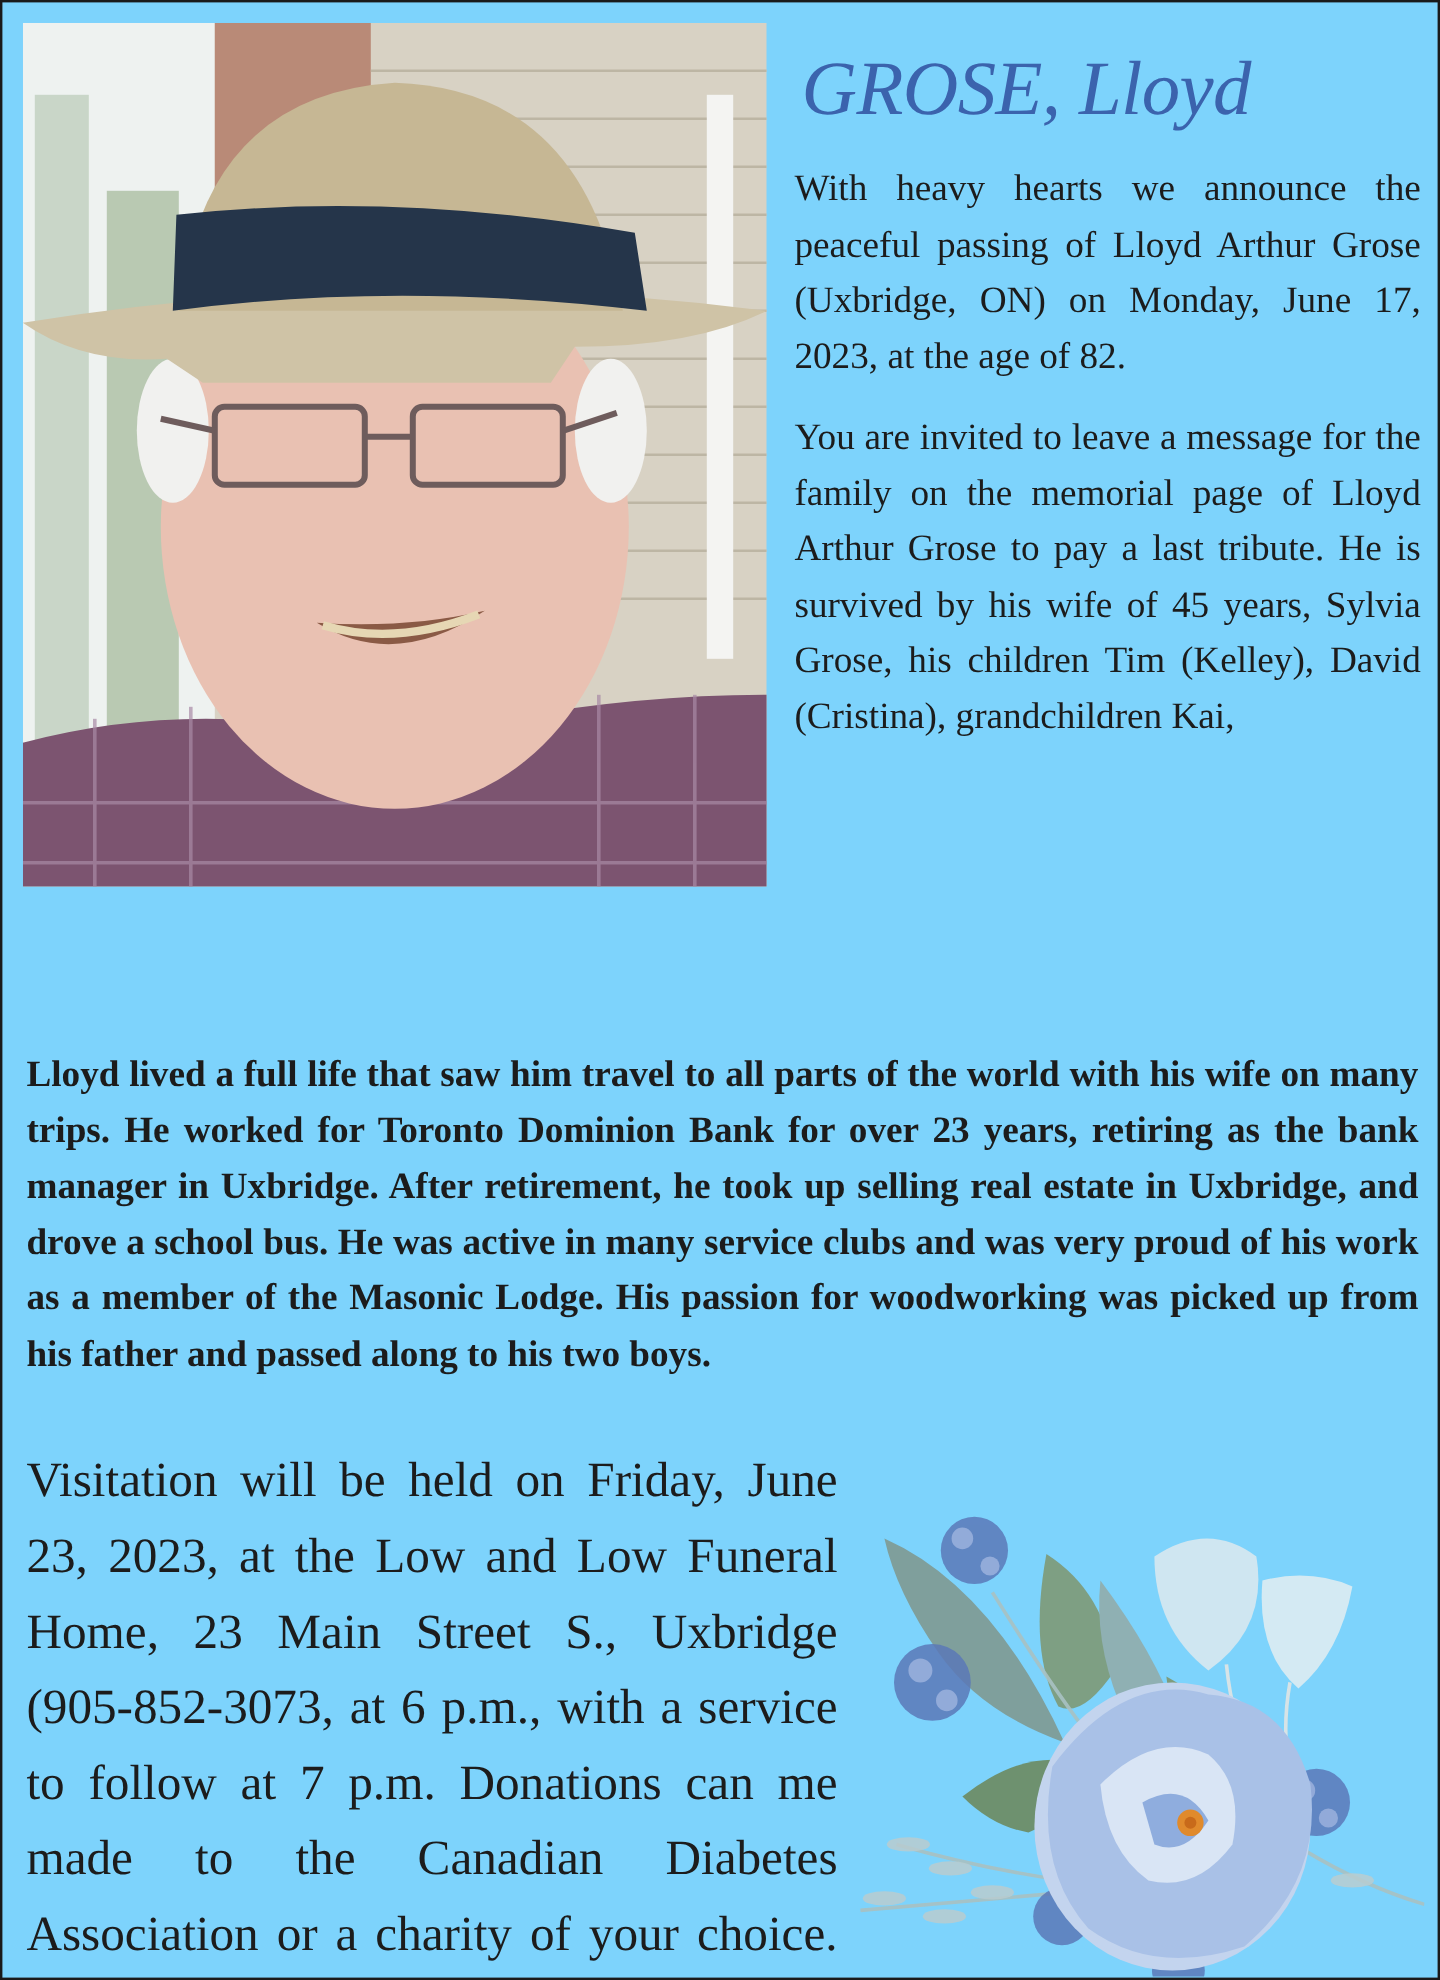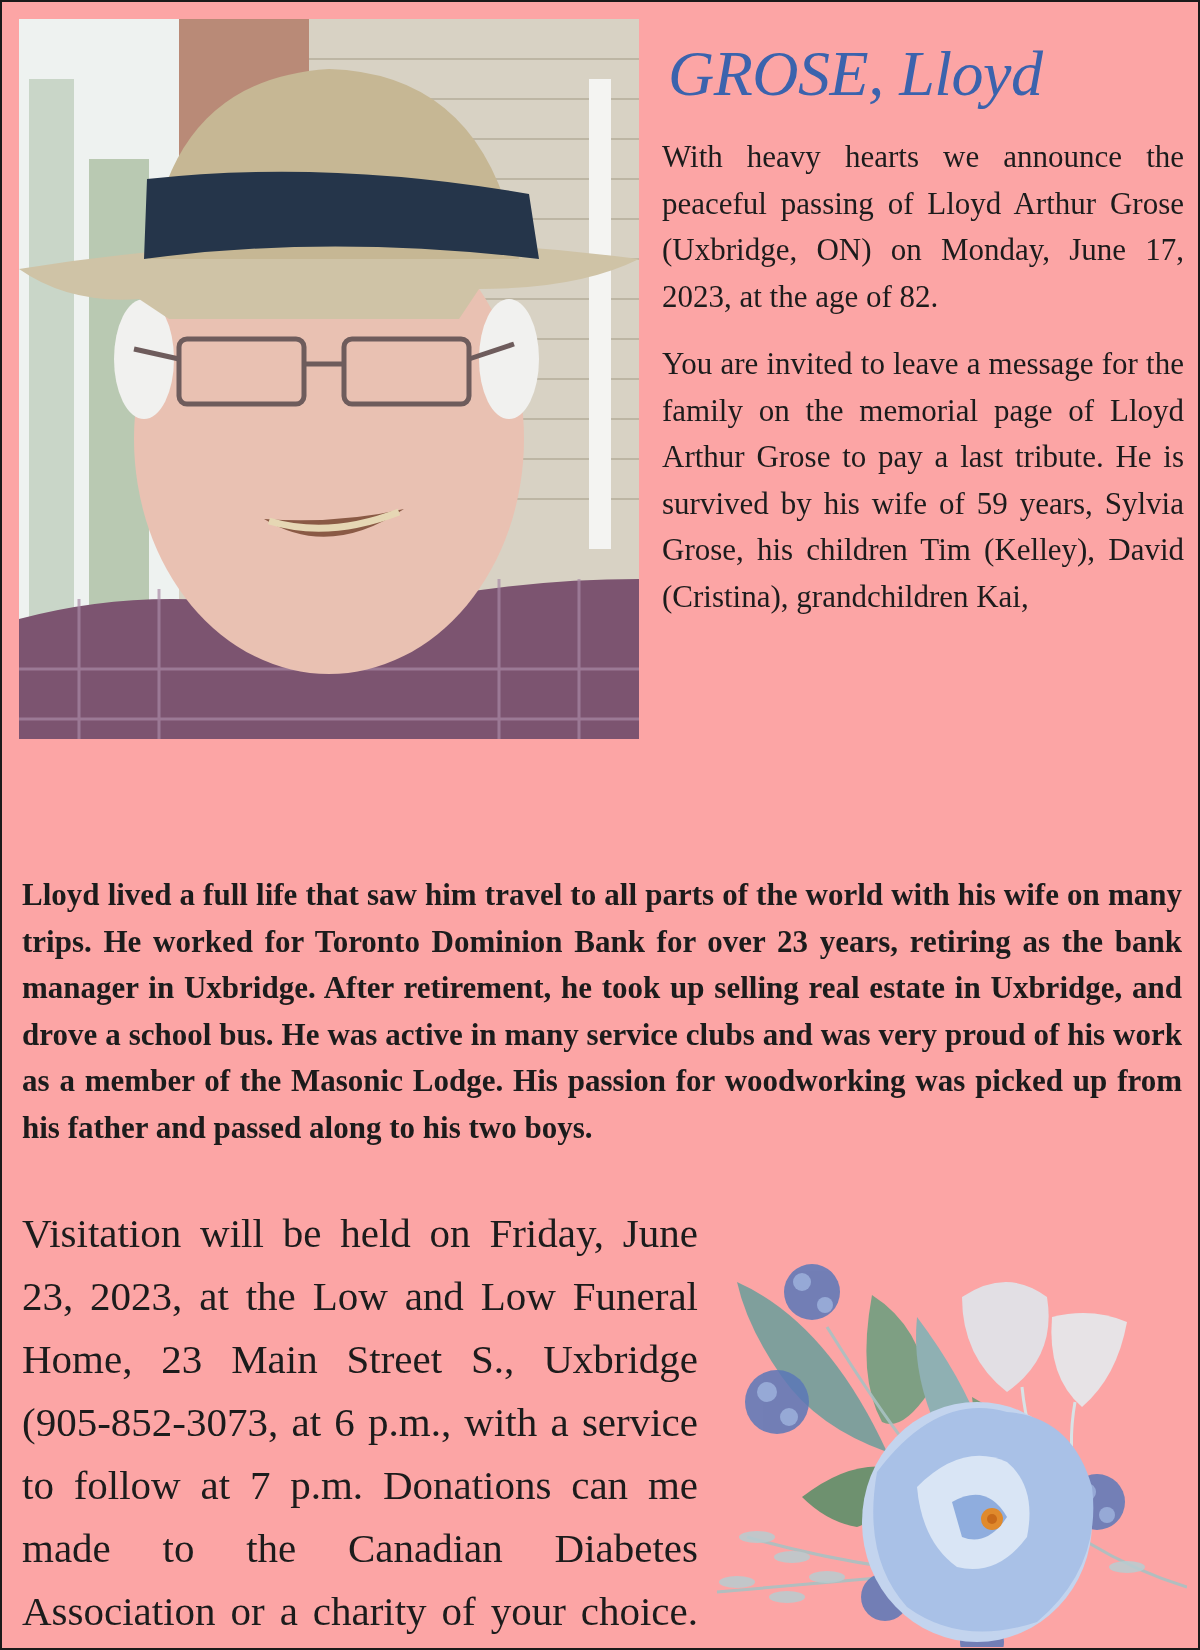--- a/index.html
+++ b/index.html
@@ -2,21 +2,21 @@
 <html><head>
 <meta charset="utf-8">
 <style>
   html, body { margin: 0; padding: 0; background: #ffffff; }
   body { width: 1200px; height: 1650px; overflow: hidden; }
   .page {
     position: relative;
     width: 1200px; height: 1650px;
     box-sizing: border-box;
     border: 2px solid #1a1a1a;
-    background: #fca5a5;
+    background: #7dd3fc;
     font-family: "Liberation Serif", "DejaVu Serif", serif;
     color: #1c1c1c;
   }
   .photo {
     position: absolute; left: 17px; top: 17px;
     width: 620px; height: 720px;
     overflow: hidden;
   }
   .photo svg { display: block; width: 100%; height: 100%; }
   .right-col {
@@ -101,21 +101,21 @@
 
       <path d="M0 250 Q310 200 620 240 Q560 270 460 270 L440 300 L150 300 L120 280 Q50 285 0 250 Z" fill="#cfc3a6"></path>
       <path d="M130 240 Q150 60 310 50 Q470 55 500 240 Z" fill="#c6b794"></path>
       <path d="M128 160 Q310 140 510 175 L520 240 Q310 215 125 240 Z" fill="#25354a"></path>
     </svg>
   </div>
 
   <div class="right-col">
     <div class="title">GROSE, Lloyd</div>
     <p class="para">With heavy hearts we announce the peaceful passing of Lloyd Arthur Grose (Uxbridge, ON) on Monday, June 17, 2023, at the age of 82.</p>
-    <p class="para">You are invited to leave a message for the family on the memorial page of Lloyd Arthur Grose to pay a last tribute. He is survived by his wife of 59 years, Sylvia Grose, his children Tim (Kelley), David (Cristina), grandchildren Kai,</p>
+    <p class="para">You are invited to leave a message for the family on the memorial page of Lloyd Arthur Grose to pay a last tribute. He is survived by his wife of 45 years, Sylvia Grose, his children Tim (Kelley), David (Cristina), grandchildren Kai,</p>
   </div>
 
 
   <div class="bio justify-lines">
     <p class="para">Lloyd lived a full life that saw him travel to all parts of the world with his wife on many trips. He worked for Toronto Dominion Bank for over 23 years, retiring as the bank manager in Uxbridge. After retirement, he took up selling real estate in Uxbridge, and drove a school bus. He was active in many service clubs and was very proud of his work as a member of the Masonic Lodge. His passion for woodworking was picked up from his father and passed along to his two boys.</p>
   </div>
 
   <div class="visit">
     <p class="para">Visitation will be held on Friday, June 23, 2023, at the Low and Low Funeral Home, 23 Main Street S., Uxbridge (905-852-3073, at 6 p.m., with a service to follow at 7 p.m. Donations can me made to the Canadian Diabetes Association or a charity of your choice. For online condolences, please visit www.lowandlow.ca</p>
   </div>

